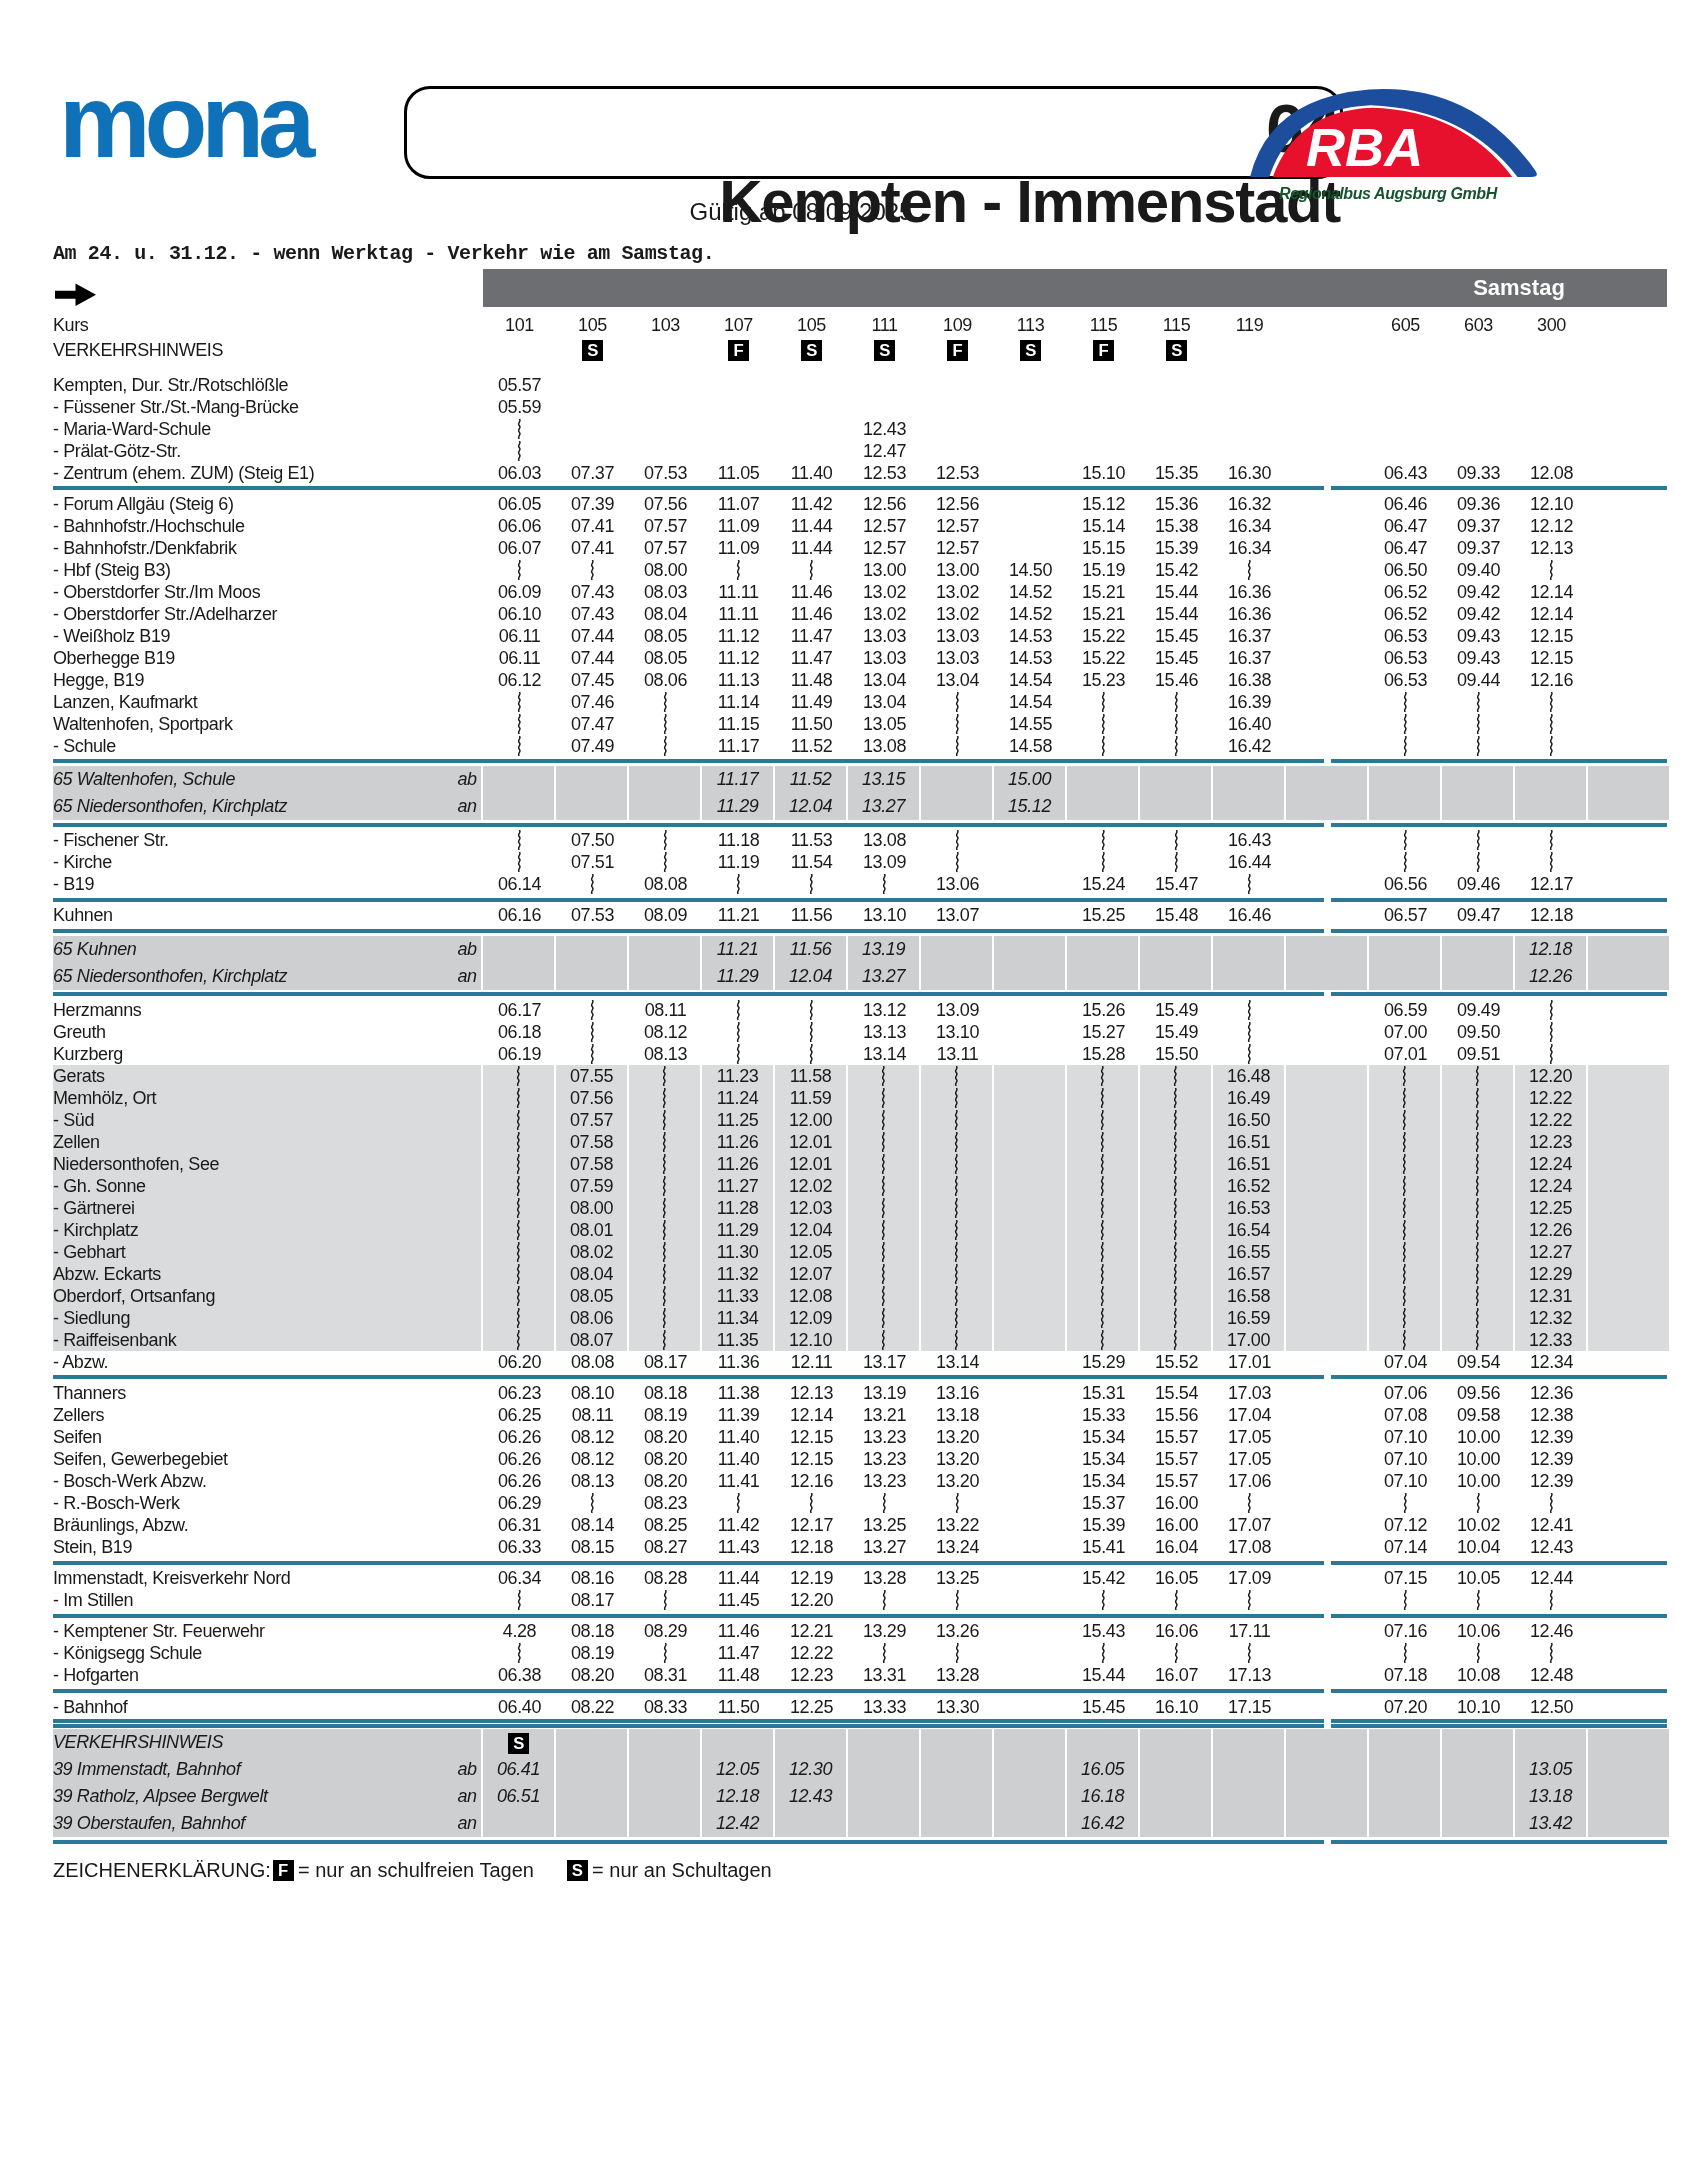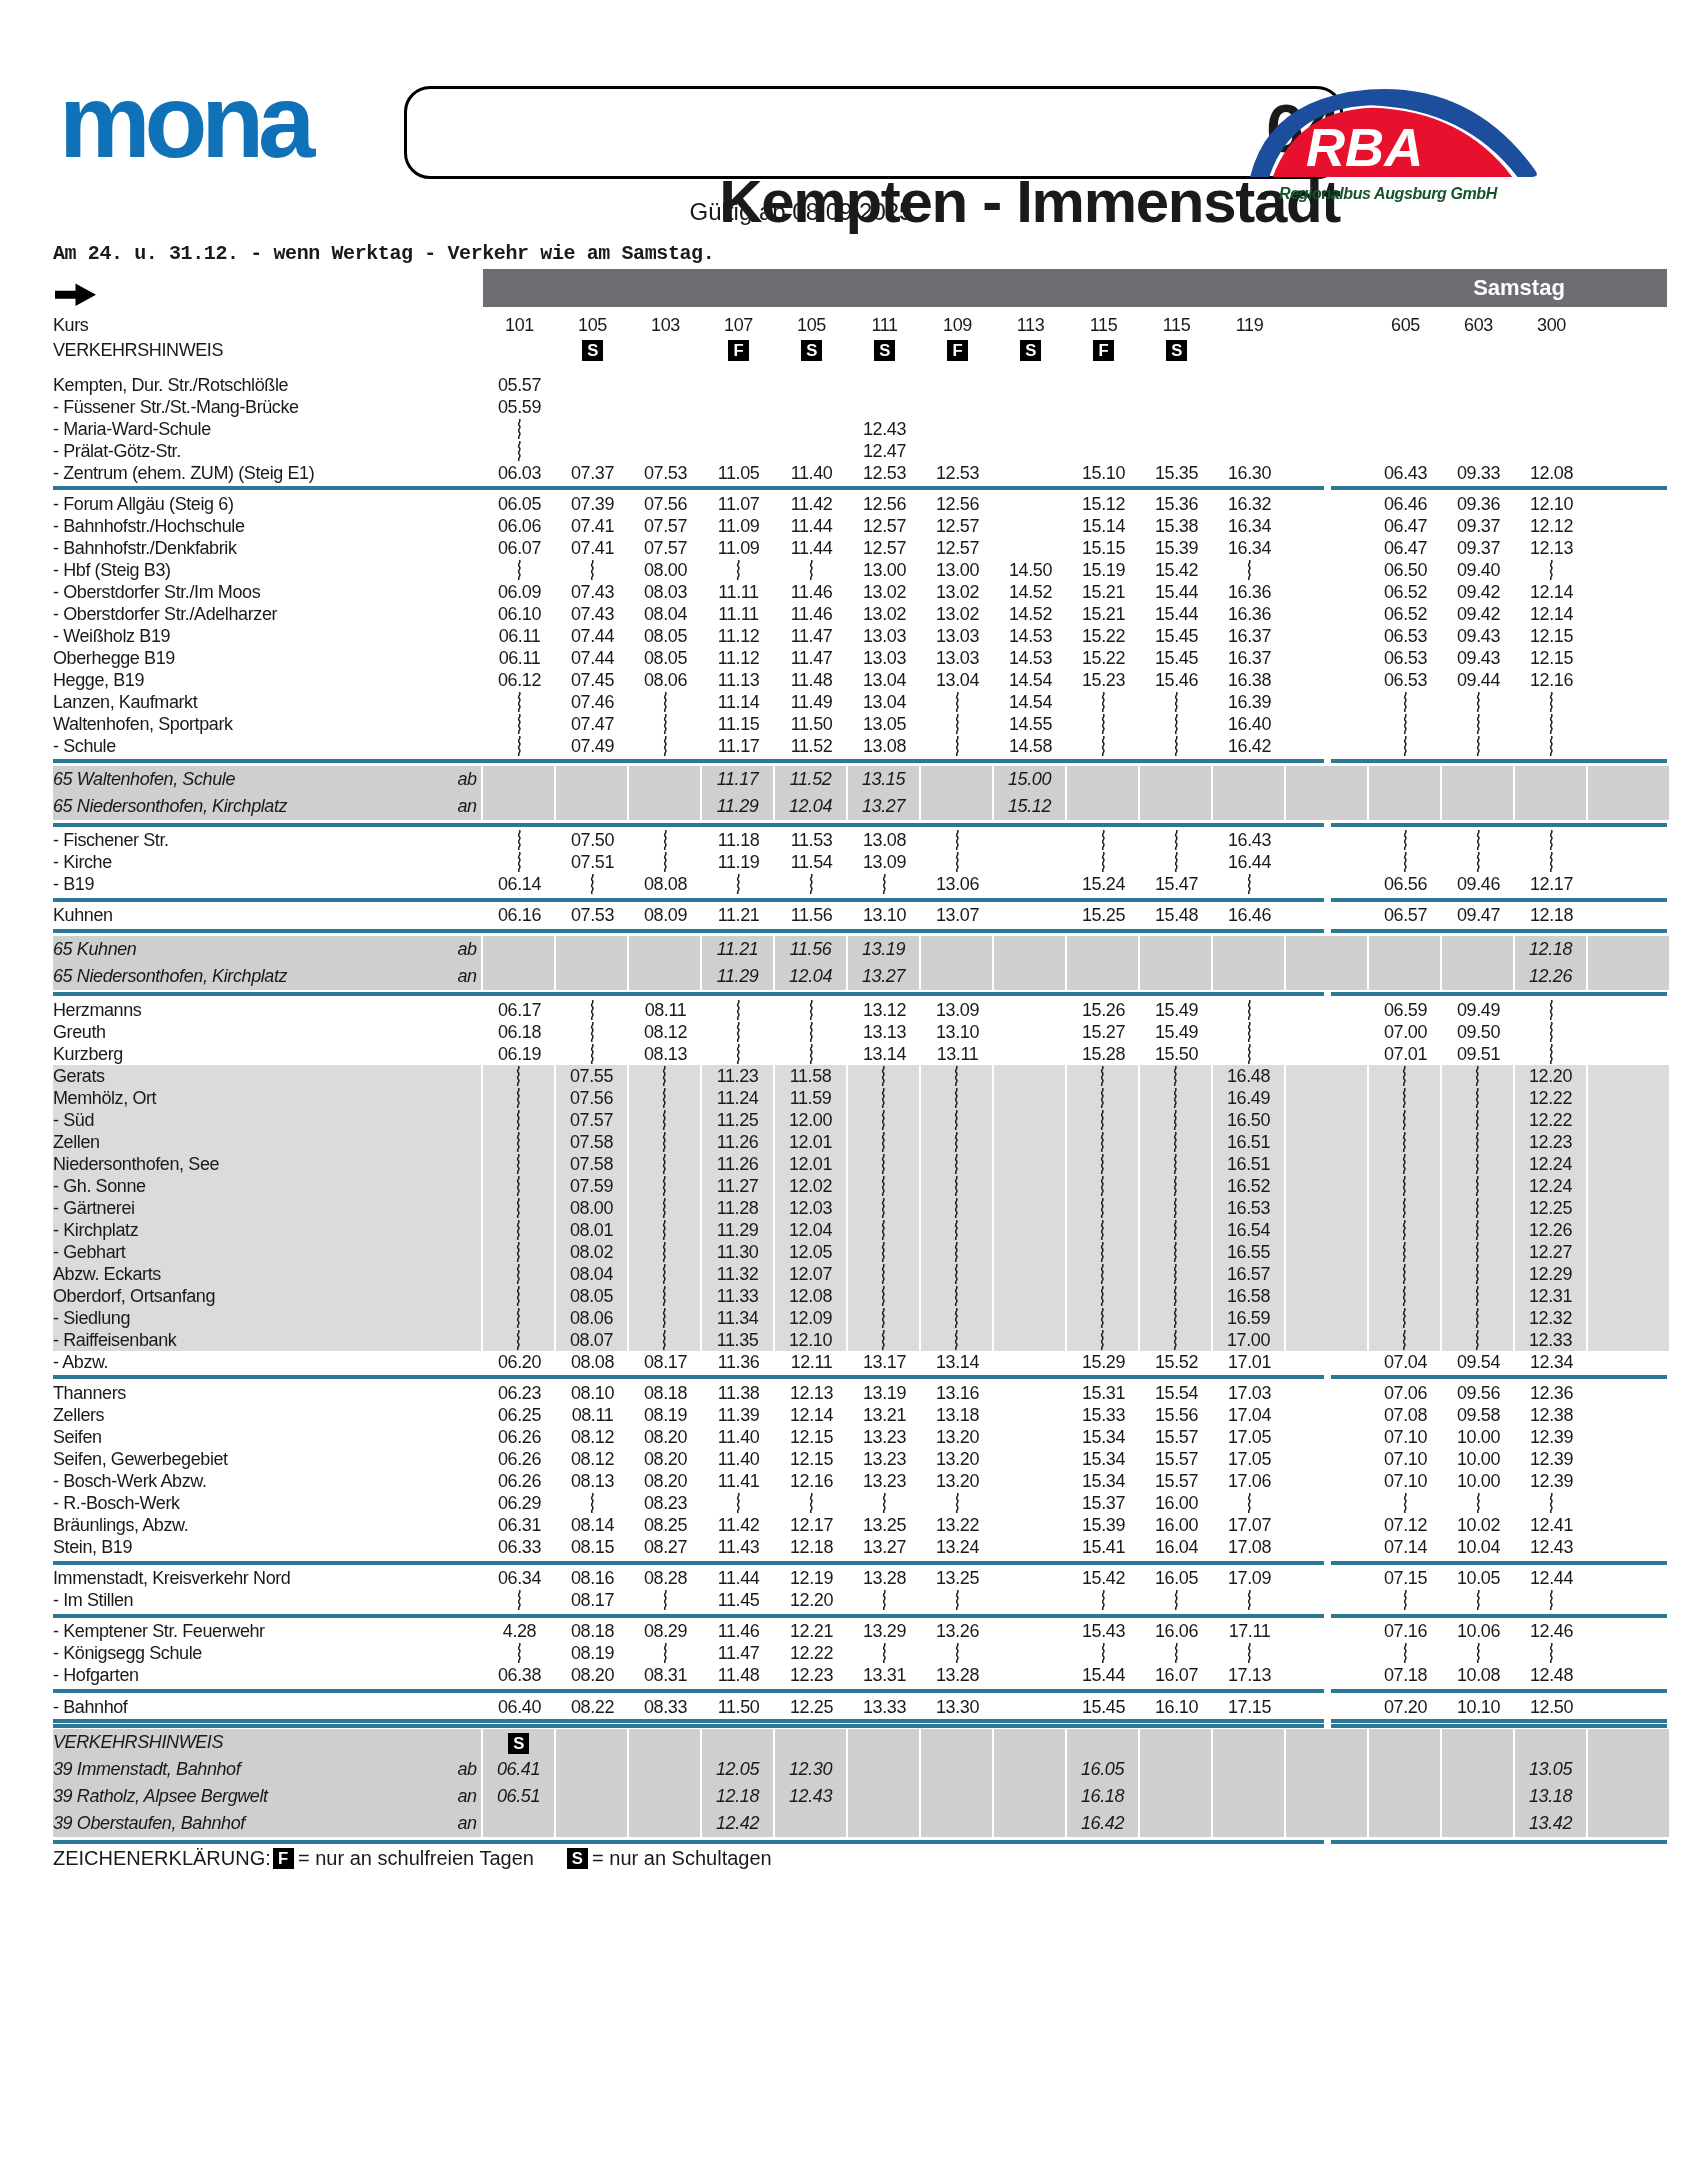--- a/index.html
+++ b/index.html
@@ -51,21 +51,21 @@
   .gray>div{height:27px;line-height:27px;font-style:italic;}
   .gray .lab,.gray .tag,.gray .c{background:var(--g65);}
   .gray .tag,.gray .c{border-right:2.2px solid #fff;}
   .gray .filler{border-right:none;}
   
   .shade .lab,.shade .tag,.shade .c{background:var(--gloop);}
   .shade .tag,.shade .c{border-right:2.2px solid #fff;}
   .shade .filler{border-right:none;}
   .wavy{display:inline-block;vertical-align:middle;margin-top:-2.6px;}
   
-  .legend{margin-top:2px;font-size:20px;display:flex;align-items:center;}
+  .legend{margin-top:15px;font-size:20px;display:flex;align-items:center;}
   .legend .badge{margin:0 4.4px 0 1.8px;}
   .legend .sp{width:31px;}
   .footer{margin-top:3.5px;font-size:20px;font-weight:bold;letter-spacing:-0.4px;}
 </style>
 </head>
 <body>
 
 <div class="mona">mona</div>
 
 <div class="route-box">

